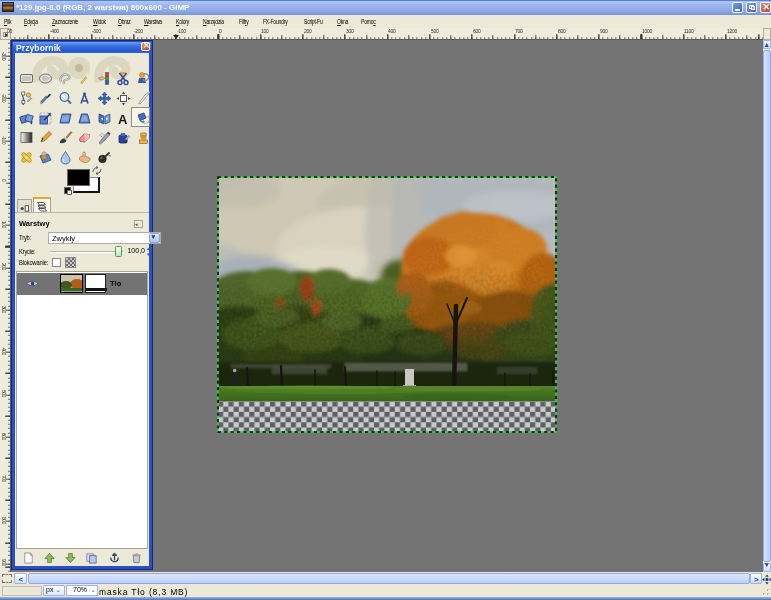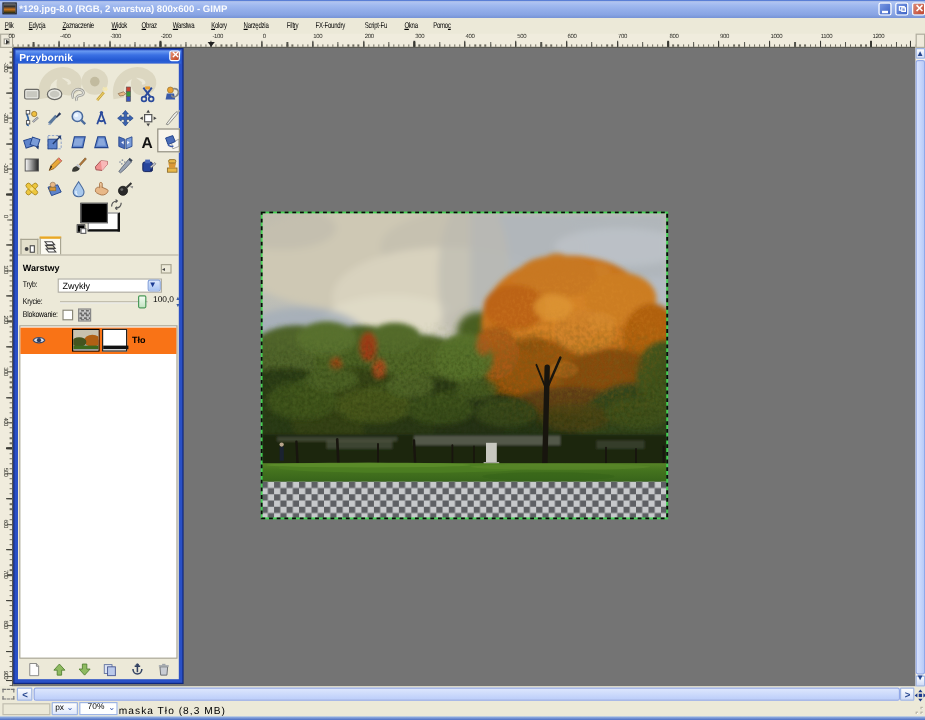--- a/index.html
+++ b/index.html
@@ -94,33 +94,33 @@
 #wilber { position:absolute; left:14px; top:2px; width:105px; height:30px; }
 .tool { position:absolute; width:15px; height:15px; }
 #seltool { position:absolute; left:116px; top:54px; width:19px; height:20px; background:#f8f5ec; border:1px solid #8f8c7d; }
 .ca { position:absolute; }
 #dtab1 { position:absolute; left:2px; top:146px; width:15px; height:13px; background:#e4e0cc; border:1px solid #a8a592; border-bottom:none; }
 #dtab2 { position:absolute; left:18px; top:144px; width:18px; height:15px; background:#fbfaf2; border:1px solid #a8a592; border-bottom:none; border-top:2px solid #e8a724; }
 #docksep { position:absolute; left:0px; top:159px; width:134px; height:1px; background:#b8b5a4; }
 .dlabel { position:absolute; font-size:7px; color:#000; letter-spacing:-0.2px; transform:scaleX(0.82); transform-origin:0 0; }
 #wtitle { position:absolute; left:4px; top:166px; font-size:7.5px; font-weight:bold; color:#000; }
 #wmenub { position:absolute; left:119px; top:167px; width:9px; height:8px; border:1px solid #a8a592; background:#ece9d8; font-size:5px; color:#444; }
-#trybcombo { position:absolute; left:33px; top:179px; width:87px; height:12px; background:#fff; border:1px solid #b0ada0; }
+#trybcombo { position:absolute; left:33px; top:179px; width:113px; height:12px; background:#fff; border:1px solid #b0ada0; }
 #trybcombo span { position:absolute; left:3px; top:1px; font-size:7.5px; }
 #trybbtn { position:absolute; right:0px; top:0px; width:11px; height:10px; background:linear-gradient(180deg,#dce8fc,#a8c4f4); border:1px solid #88a4dc; border-radius:2px; }
 #trybbtn b { position:absolute; left:1.5px; top:-1.5px; color:#1c3c94; font-size:7px; }
 #krslider { position:absolute; left:35px; top:198px; width:73px; height:2px; background:#b8b5a4; border-bottom:1px solid #fff; }
 #krthumb { position:absolute; left:100px; top:193px; width:7px; height:11px; background:linear-gradient(180deg,#f4fcf4,#c2e4c2); border:1px solid #4a9a5a; border-radius:1.5px; }
 #krval { position:absolute; left:108px; top:194px; width:22px; height:10px; font-size:7px; text-align:right; }
 #krspin { position:absolute; left:131px; top:193px; width:6px; height:11px; font-size:4.5px; color:#3a5aa0; line-height:5.5px; }
 #lockcb { position:absolute; left:37px; top:205px; width:9px; height:9px; background:#fff; border:1px solid #8a8776; }
 #lockchk { position:absolute; left:50px; top:204px; width:11px; height:11px; border:1px solid #888; background:
   repeating-conic-gradient(#6a6a6a 0% 25%, #c8c8c8 0% 50%) 0 0/4px 4px; }
 #layerlist { position:absolute; left:1px; top:218px; width:132px; height:278px; background:#fff; border:1px solid #a8a592; }
-#layerrow { position:absolute; left:0px; top:1px; width:130px; height:22px; background:#f97316; }
+#layerrow { position:absolute; left:0px; top:1px; width:130px; height:22px; background:#737373; }
 #eyeicon { position:absolute; left:10px; top:6px; width:11px; height:9px; }
 #lthumb1 { position:absolute; left:43px; top:1px; width:23px; height:19px; border:1px solid #000; overflow:hidden; }
 #lthumb2 { position:absolute; left:68px; top:1px; width:21px; height:19px; border:1px solid #222; background:#fff; }
 #lthumb2 i { position:absolute; left:0; top:13px; width:21px; height:2.5px; background:#111; }
 #lname { position:absolute; left:93px; top:6px; font-size:7.5px; font-weight:bold; color:#000; }
 #dockbtns { position:absolute; left:0px; top:496px; width:134px; height:17px; }
 .dbtn { position:absolute; top:3px; width:13px; height:12px; opacity:0.95; }
 </style>
 </head>
 <body>

